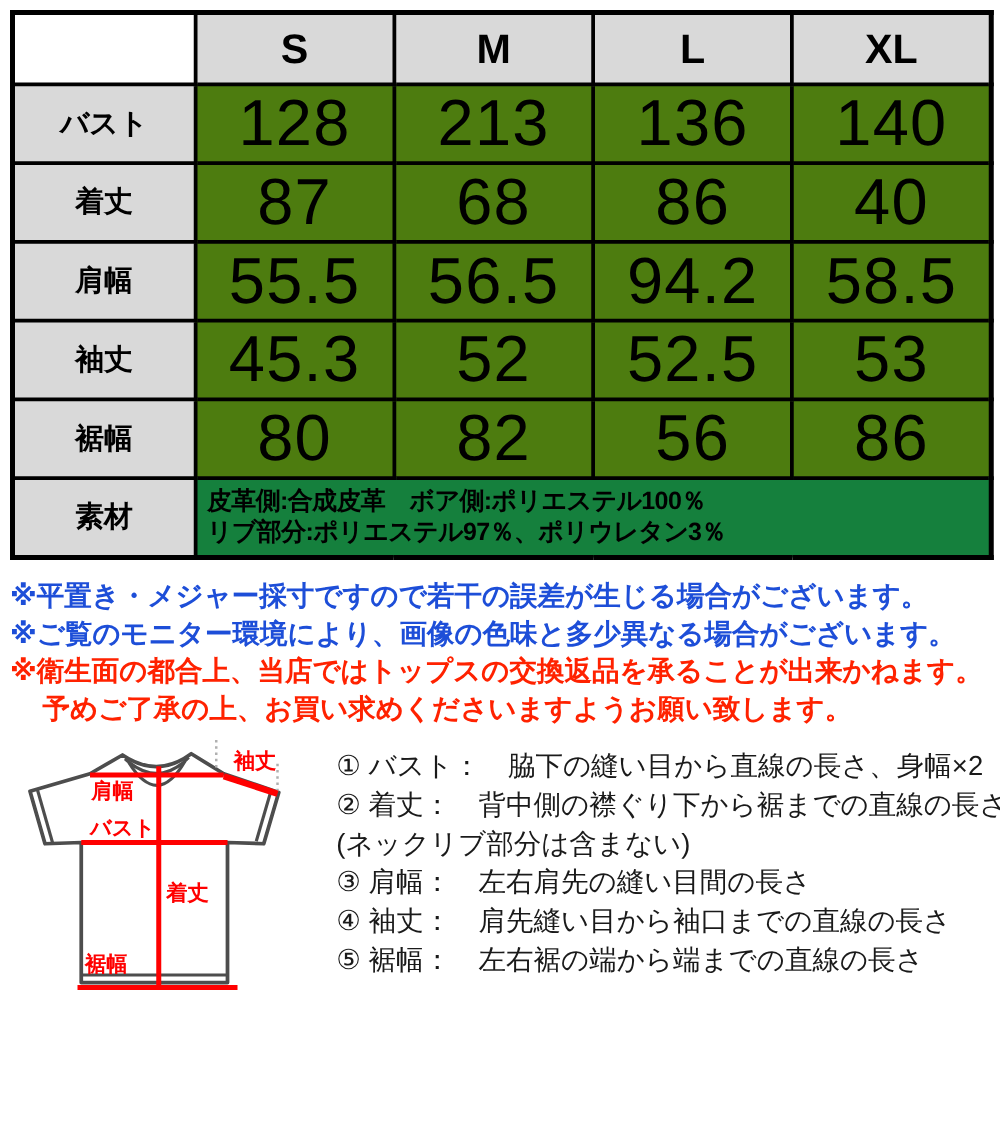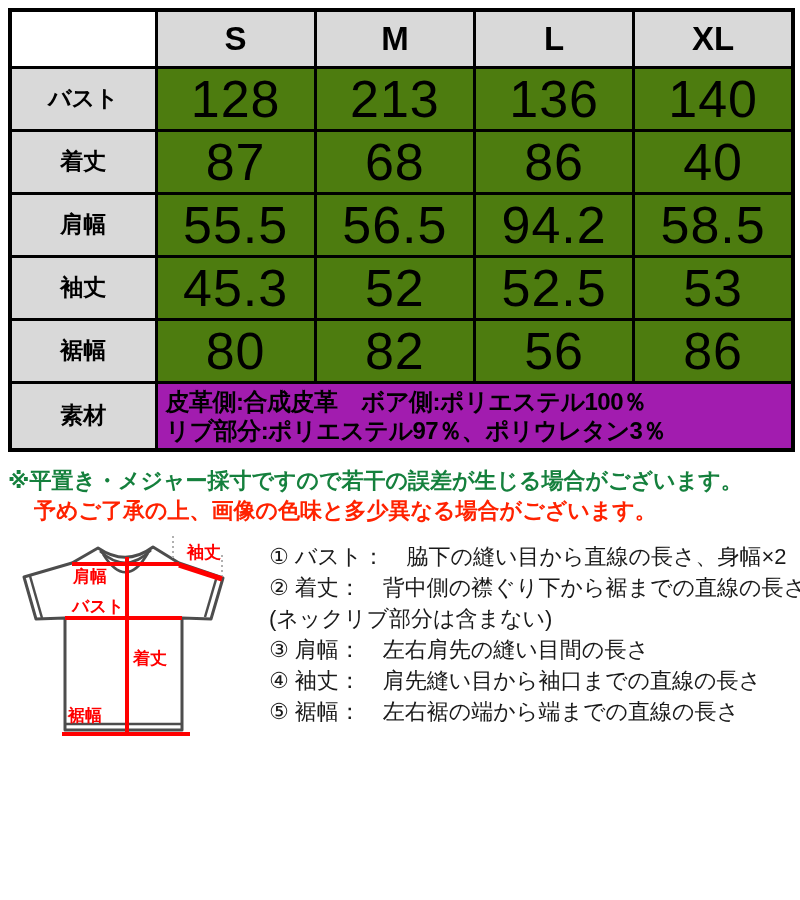--- a/index.html
+++ b/index.html
@@ -32,30 +32,30 @@
     background:#d9d9d9; height:57px; font-size:33px; font-weight:600;
   }
   .size-table .row-label {
     background:#d9d9d9; font-size:23px; font-weight:600; width:146px;
   }
   .size-table .value-cell {
     font-size:52px; font-weight:500; height:63px; background:#4d7c0f;
     letter-spacing:1px;
   }
   .size-table .material-cell {
-    text-align:left; font-size:24px; font-weight:700;
-    line-height:1.22; padding:3px 2px 3px 8px; height:64px; background:#a21caf;
+    text-align:left; font-size:20px; font-weight:700;
+    line-height:1.22; padding:3px 2px 3px 8px; height:64px; background:#15803d;
     letter-spacing:-0.5px;
   }
 
   
   .notes { margin-top:14px; }
   .note {
     font-size:22px; font-weight:700; line-height:30px; white-space:nowrap;
-    color:#15803d;
+    color:#1d4ed8;
   }
   .note.red { color:#ff2200; }
   .note.indent { padding-left:26px; }
 
   
   .bottom { display:flex; margin-top:7px; }
   .diagram-wrap { width:237px; height:235px; flex:none; margin-left:2px; }
   .guide { margin-left:22px; padding-top:8px; font-size:22px; color:#1a1a1a; }
   .guide-line { line-height:31px; white-space:nowrap; font-weight:400; }
 
@@ -126,21 +126,23 @@
       <td class="material-cell" colspan="4">
         <div>皮革側:合成皮革　ボア側:ポリエステル100％</div>
         <div>リブ部分:ポリエステル97％、ポリウレタン3％</div>
       </td>
     </tr>
   </tbody>
     </table>
 
   <div class="notes">
     <div class="note">※平置き・メジャー採寸ですので若干の誤差が生じる場合がございます。</div>
-    <div class="note red indent">予めご了承の上、画像の色味と多少異なる場合がございます。</div>
+    <div class="note">※ご覧のモニター環境により、画像の色味と多少異なる場合がございます。</div>
+    <div class="note red">※衛生面の都合上、当店ではトップスの交換返品を承ることが出来かねます。</div>
+    <div class="note red indent">予めご了承の上、お買い求めくださいますようお願い致します。</div>
   </div>
 
   <div class="bottom">
 
     <div class="diagram-wrap">
       <svg width="237" height="235" viewBox="0 0 237 235">
 
         <g stroke="#4d4d4d" stroke-width="3" fill="#ffffff" stroke-linejoin="round">
           <path d="M 62 30 L 88 15 Q 116 34 143 14 L 169 30 L 213 45 L 201 86 L 172 85 L 172 197 L 55 197 L 55 85 L 26 86 L 14 44 Z"></path>
         </g>

